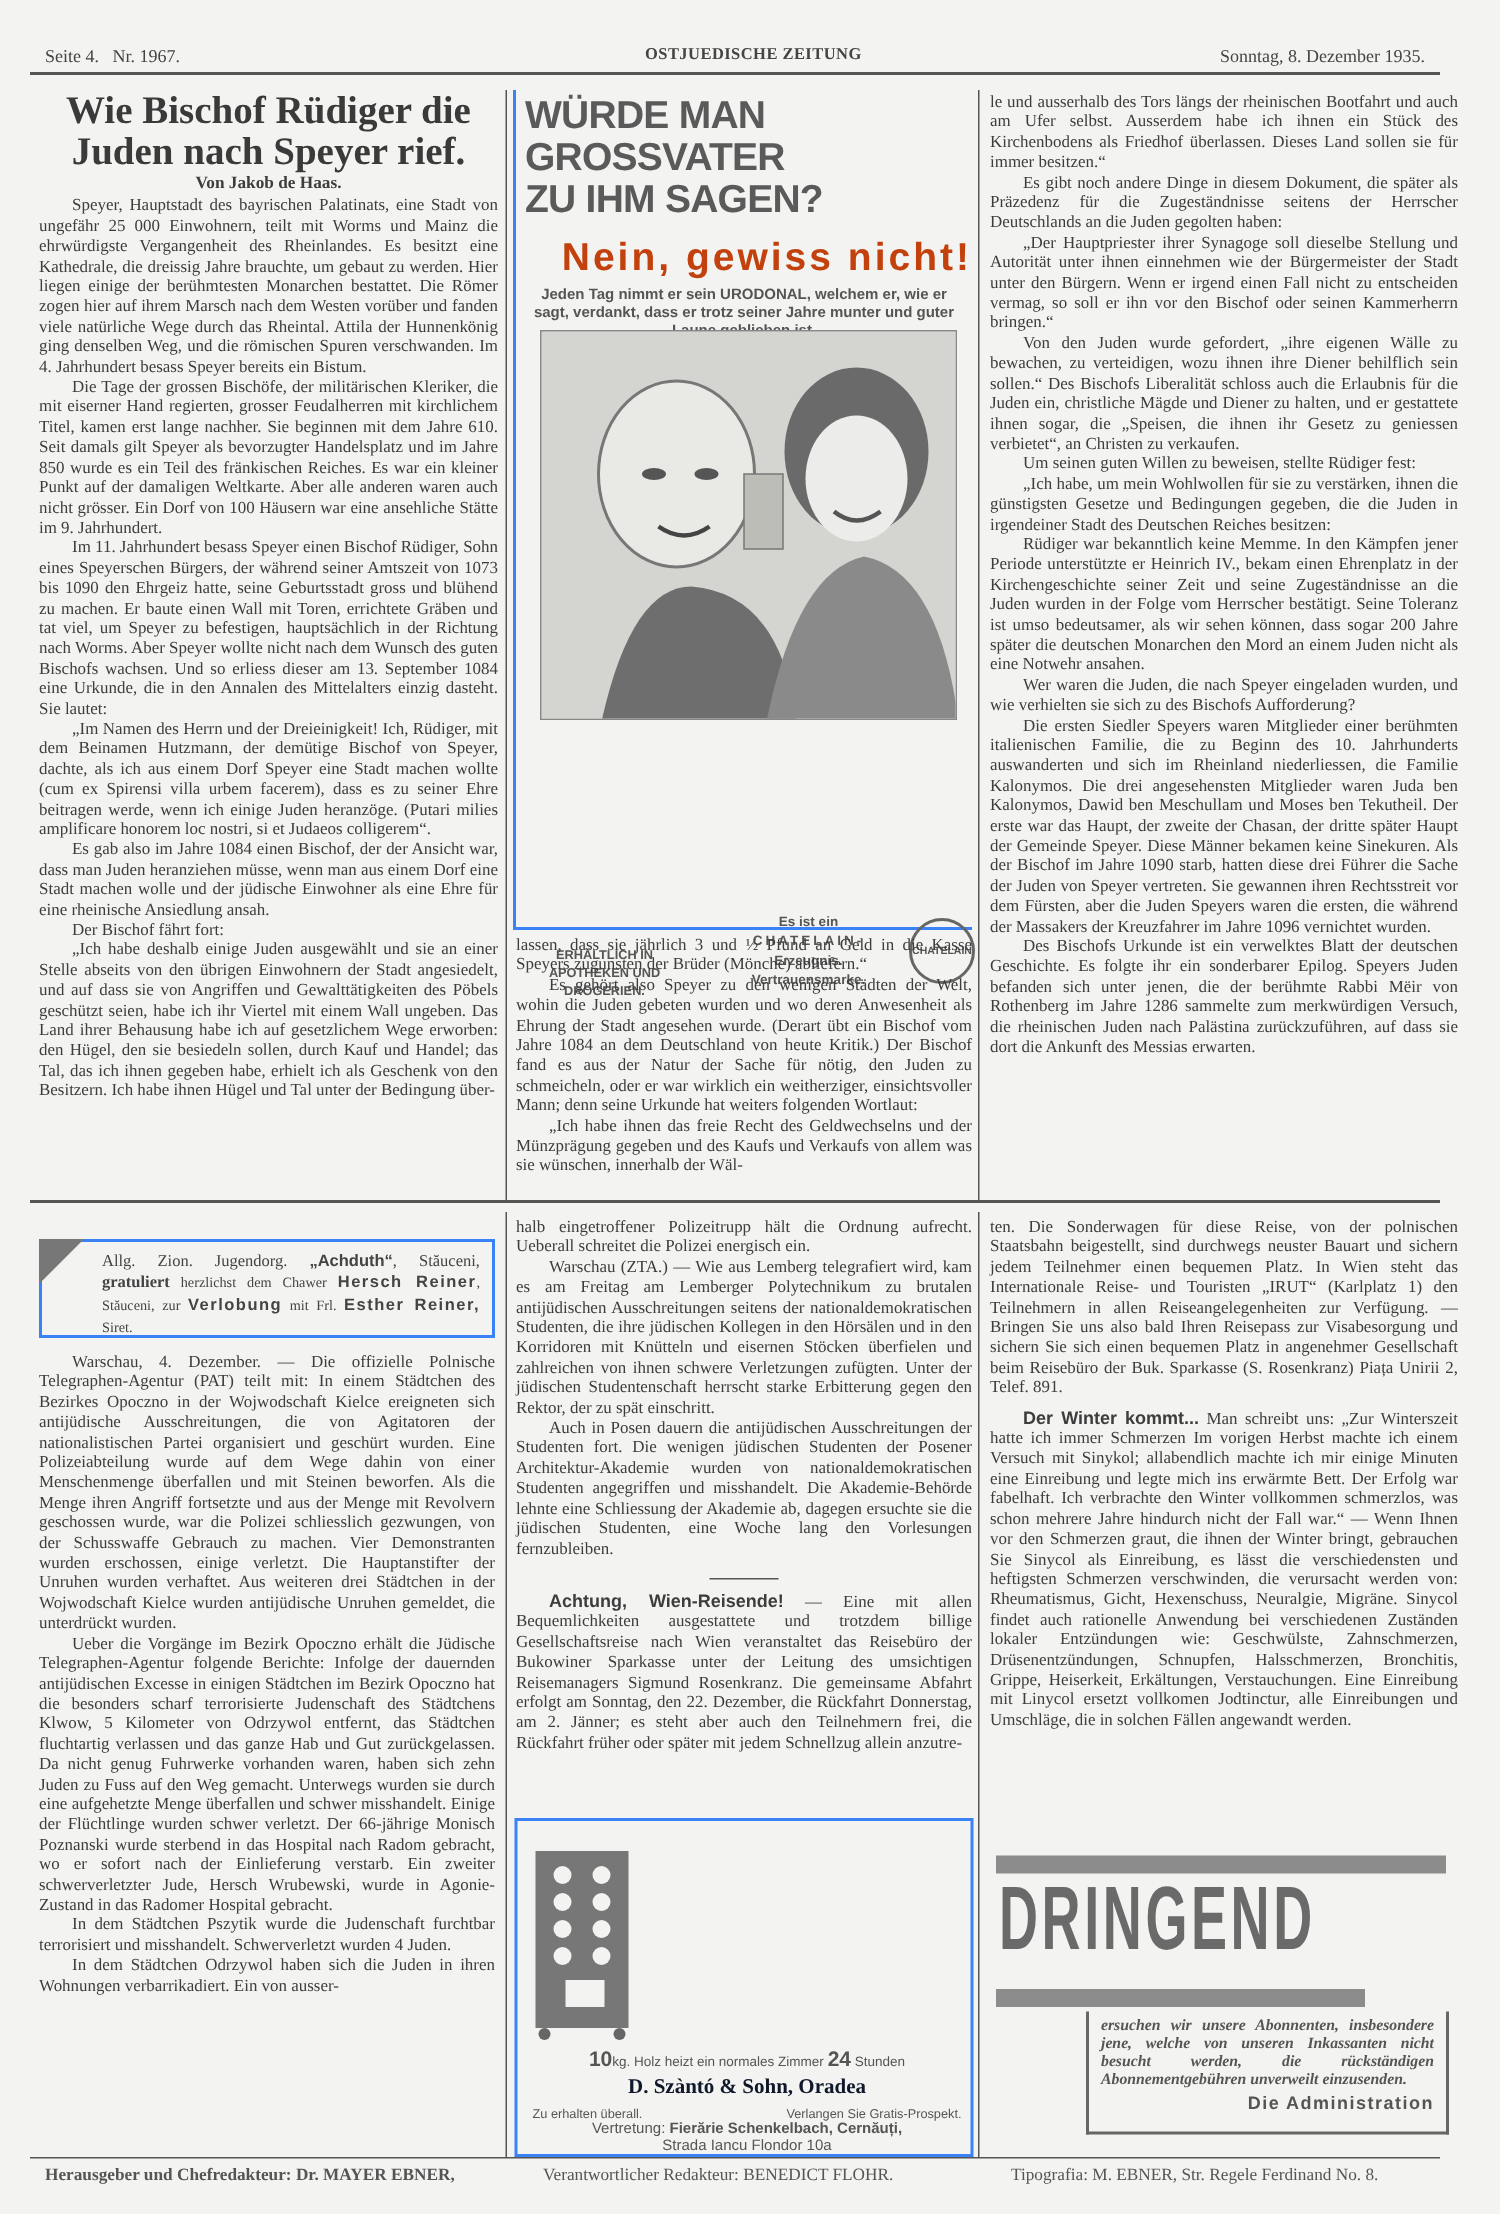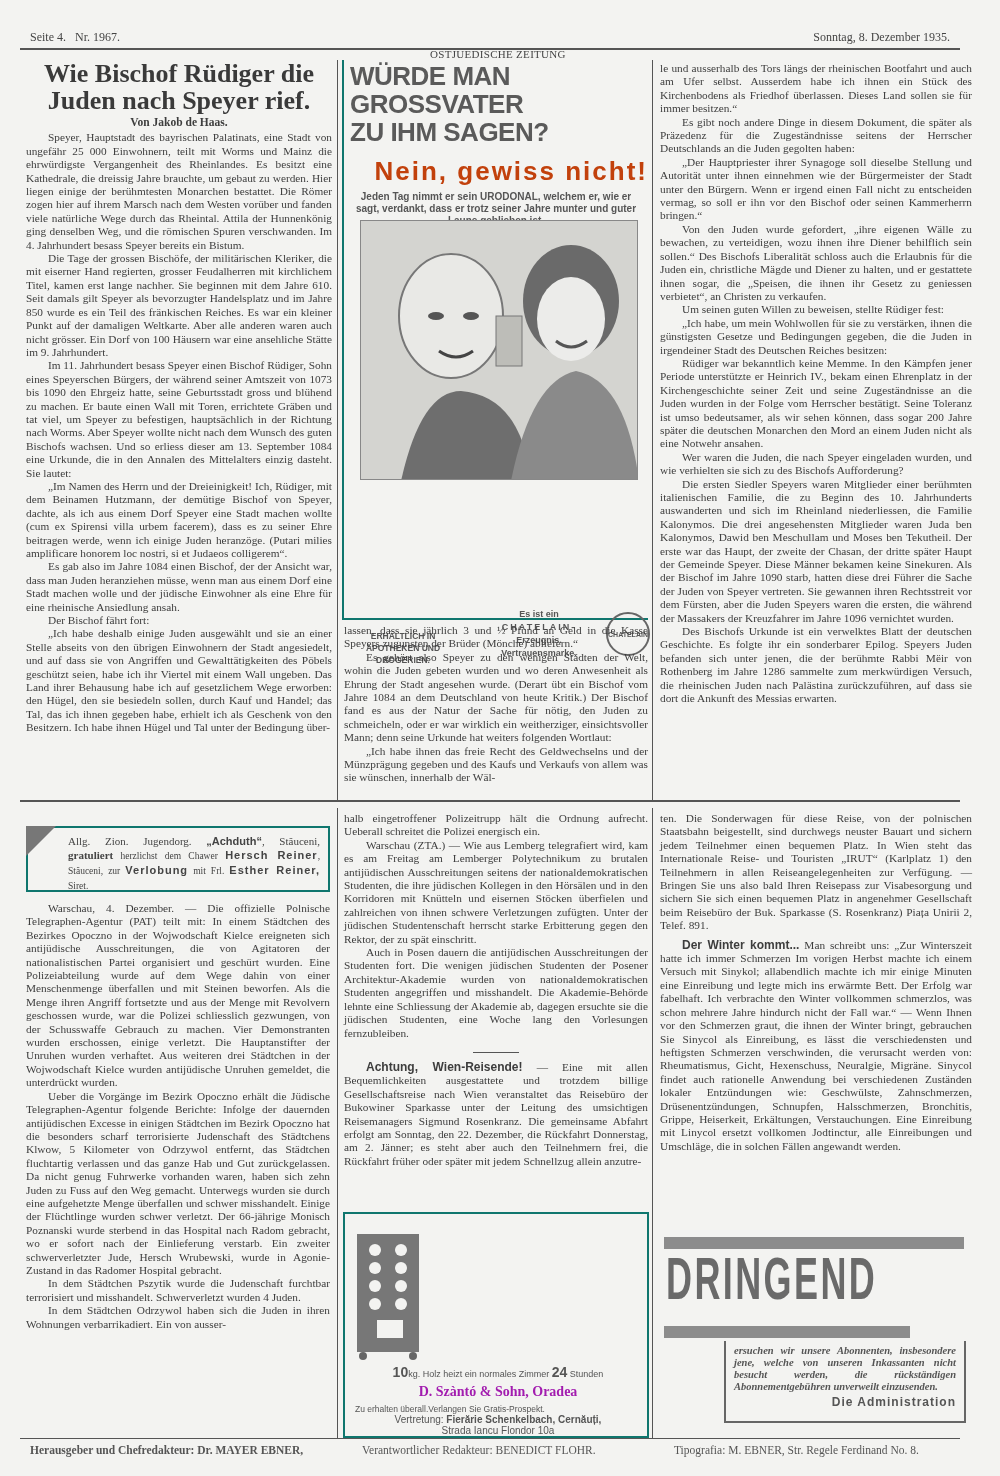--- a/index.html
+++ b/index.html
@@ -1,29 +1,29 @@
 <!DOCTYPE html>
 <html><head>
 <meta charset="utf-8">
 <style>
   * { box-sizing: border-box; margin: 0; padding: 0; }
   body { width: 1000px; height: 1476px; background: #f3f3f1; color: #3a3a3a; font-family: "Liberation Serif", serif; position: relative; overflow: hidden; }
   .page { position: absolute; left: 0; top: 0; width: 1000px; height: 1476px; }
   .masthead { position: absolute; top: 26px; left: 20px; width: 960px; height: 20px; font-family: "Liberation Serif", serif; font-size: 12px; color: #444; }
   .masthead .l { position: absolute; left: 10px; top: 4px; }
-  .masthead .c { position: absolute; left: 410px; top: 22px; font-weight: normal; font-size: 11px; letter-spacing: 0.3px; }
+  .masthead .c { position: absolute; left: 410px; top: 4px; font-weight: bold; font-size: 11px; letter-spacing: 0.3px; }
   .masthead .r { position: absolute; right: 30px; top: 4px; }
   .rule { position: absolute; background: #555; }
   .col { position: absolute; font-size: 11.3px; line-height: 13.4px; text-align: justify; color: #3d3d3d; }
   .col p { text-indent: 22px; }
   .col p.noindent { text-indent: 0; }
   .hl1 { font-family: "Liberation Serif", serif; font-weight: bold; font-size: 26px; line-height: 27px; text-align: center; color: #3a3a3a; }
   .byline { text-align: center; font-weight: bold; font-size: 11.5px; margin: 2px 0 2px; }
   .hl-cond { font-family: "Liberation Sans", sans-serif; font-weight: bold; text-align: center; color: #555; transform: scaleX(0.62); transform-origin: center; white-space: nowrap; }
-  .ad { position: absolute; border: 2px solid #0f766e; }
+  .ad { position: absolute; border: 2px solid #3b82f6; }
   .urodonal-title { font-family: "Liberation Sans", sans-serif; font-weight: bold; font-size: 32px; color: #555; }
   .sans { font-family: "Liberation Sans", sans-serif; }
   .imgbox { position: absolute; background: #d9d9d6; border: 1px solid #888; overflow: hidden; }
   .footer { position: absolute; top: 1444px; font-size: 11.5px; color: #555; }
 </style>
 </head>
 <body>
 
 <div class="page">
 
@@ -142,22 +142,22 @@
         <circle cx="48" cy="54" r="6" fill="#f3f3f1"></circle>
       <circle cx="22" cy="72" r="6" fill="#f3f3f1"></circle>
         <circle cx="48" cy="72" r="6" fill="#f3f3f1"></circle>
       <rect x="24" y="88" width="26" height="18" fill="#f3f3f1"></rect>
       <circle cx="10" cy="124" r="4" fill="#666"></circle>
         <circle cx="60" cy="124" r="4" fill="#666"></circle>
     </svg>
     <div class="sans" style="position:absolute;left:8px;top:150px;width:290px;text-align:center;font-size:9px;color:#555;">
       <b style="font-size:14px;">10</b><span>kg. Holz heizt ein normales Zimmer</span> <b style="font-size:14px;">24</b> <span>Stunden</span>
     </div>
-    <div style="position:absolute;left:8px;top:170px;width:290px;text-align:center;font-size:14px;font-weight:bold;color:#a21caf;">D. Szàntó &amp; Sohn, Oradea</div>
-    <div class="sans" style="position:absolute;left:10px;top:190px;width:286px;font-size:8.5px;color:#555;display:flex;justify-content:flex-start;">
+    <div style="position:absolute;left:8px;top:170px;width:290px;text-align:center;font-size:14px;font-weight:bold;color:#0f172a;">D. Szàntó &amp; Sohn, Oradea</div>
+    <div class="sans" style="position:absolute;left:10px;top:190px;width:286px;font-size:8.5px;color:#555;display:flex;justify-content:space-between;">
       <span>Zu erhalten überall.</span>
         <span>Verlangen Sie Gratis-Prospekt.</span>
     </div>
     <div class="sans" style="position:absolute;left:8px;top:200px;width:290px;text-align:center;font-size:10px;line-height:11px;color:#555;">
       <div><span>Vertretung:</span> <b>Fierărie Schenkelbach, Cernăuți,</b></div>
       <div>Strada Iancu Flondor 10a</div>
     </div>
   </div>
 
   <div class="col" style="left:660px;top:812px;width:312px;">

